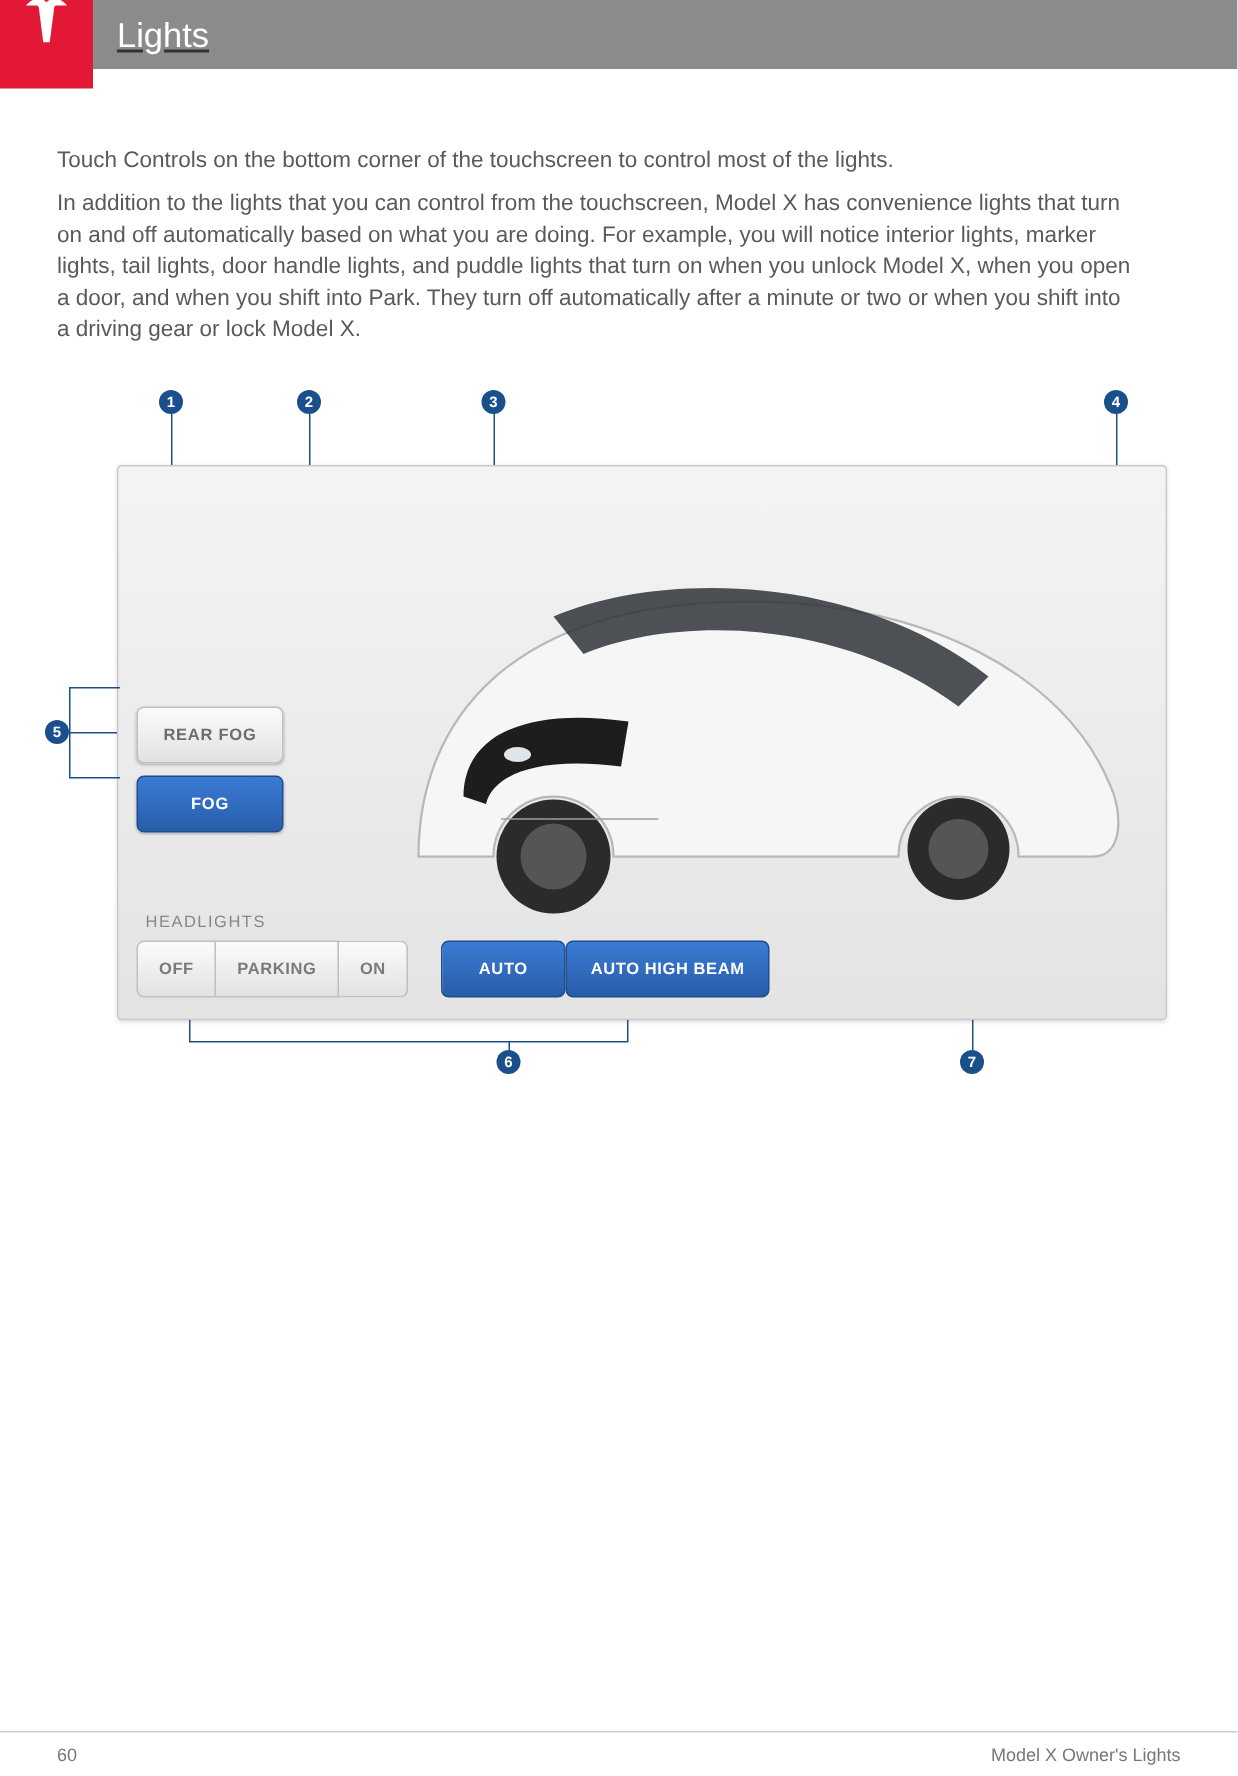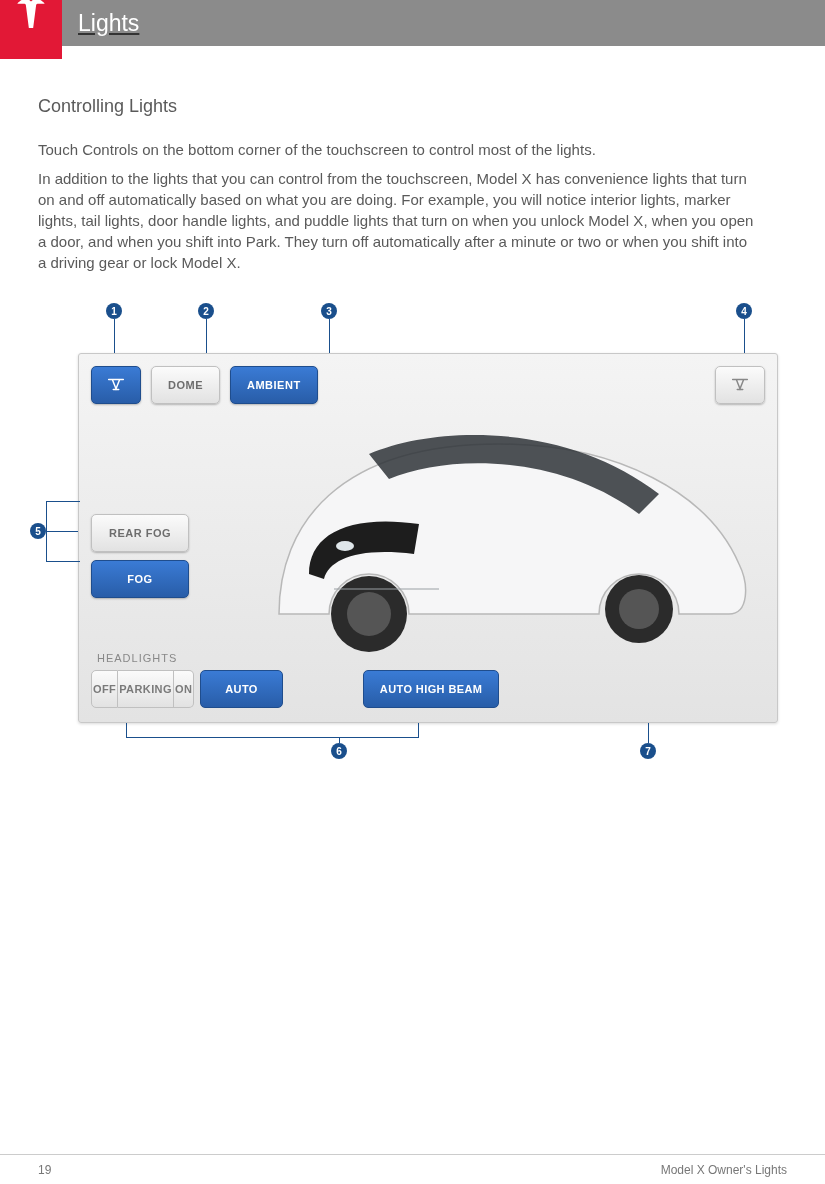--- a/index.html
+++ b/index.html
@@ -22,43 +22,42 @@
   .spacer { flex:1; }
   .btn { height:38px; border-radius:5px; font-size:11px; font-weight:600; letter-spacing:.5px; display:flex; align-items:center; justify-content:center; box-shadow:0 1px 2px rgba(0,0,0,.25); }
   .btn-icon { width:50px; background:linear-gradient(#3a7bd5,#285da8); border:1px solid #1f4d8d; color:#fff; }
   .btn-icon-off { width:50px; background:linear-gradient(#fbfbfb,#e2e2e2); border:1px solid #c0c0c0; color:#777; }
   .btn-gray { background:linear-gradient(#fbfbfb,#e2e2e2); border:1px solid #c0c0c0; color:#6d6d6d; padding:0 16px; }
   .btn-blue { background:linear-gradient(#3a7bd5,#285da8); border:1px solid #1f4d8d; color:#fff; padding:0 16px; }
   .left-col { position:absolute; left:12px; top:160px; display:flex; flex-direction:column; gap:8px; width:98px;justify-content:space-between; }
   .left-col .btn { width:100%; }
   .hl-label { position:absolute; left:18px; bottom:58px; font-size:11px; letter-spacing:1px; color:#888;text-align:right; }
   .hl-row { position:absolute; left:12px; bottom:14px; display:flex; gap:0; align-items:center; }
-  .seg { height:38px; display:flex; align-items:center; justify-content:center; font-size:11px; font-weight:600; letter-spacing:.4px; color:#7a7a7a; background:linear-gradient(#fbfbfb,#e2e2e2); border:1px solid #c0c0c0; padding:0 1px; }
+  .seg { height:38px; display:flex; align-items:center; justify-content:center; font-size:11px; font-weight:600; letter-spacing:.4px; color:#7a7a7a; background:linear-gradient(#fbfbfb,#e2e2e2); border:1px solid #c0c0c0; padding:0 14px; }
   .seg:first-child { border-radius:5px 0 0 5px; }
-  .seg.auto { background:linear-gradient(#3a7bd5,#285da8); border-color:#1f4d8d; color:#fff; border-radius:5px; margin-left:6px; padding:12px 24px; }
+  .seg.auto { background:linear-gradient(#3a7bd5,#285da8); border-color:#1f4d8d; color:#fff; border-radius:5px; margin-left:22px; padding:12px 24px; }
   .seg+.seg:not(.auto) { border-left:none;text-align:right; }
-  .ahb { height:38px; border-radius:5px; background:linear-gradient(#3a7bd5,#285da8); border:1px solid #1f4d8d; color:#fff; font-size:11px; font-weight:600; letter-spacing:.4px; display:flex; align-items:center; justify-content:center; padding:0 16px; margin-left:80px; }
+  .ahb { height:38px; border-radius:5px; background:linear-gradient(#3a7bd5,#285da8); border:1px solid #1f4d8d; color:#fff; font-size:11px; font-weight:600; letter-spacing:.4px; display:flex; align-items:center; justify-content:center; padding:0 16px; }
   .footer { position:absolute; bottom:0; left:0; right:0; border-top:1px solid #ccc; height:30px; display:flex; align-items:center; justify-content:space-between; padding:0 38px; font-size:12px; color:#777; }
   .icon-svg { width:22px; height:22px; }
 </style>
 </head>
 <body>
 
 <div class="header-bar">
   <div class="logo-box">
     <svg class="logo-t" viewBox="0 0 100 100">
       <path d="M50 18 L38 8 C30 10 18 16 12 24 L32 24 C34 24 36 26 36 30 L44 92 L56 92 L64 30 C64 26 66 24 68 24 L88 24 C82 16 70 10 62 8 Z" fill="#fff"></path>
       <path d="M12 4 C30 -1 70 -1 88 4 L86 10 C70 5 30 5 14 10 Z" fill="#fff"></path>
     </svg>
   </div>
   <div class="page-title">Lights</div>
 </div>
 
 <div class="content">
-  <h2 class="section-title">Controlling Lights</h2>
   <p class="body-text">Touch Controls on the bottom corner of the touchscreen to control most of the lights.</p>
   <p class="body-text">In addition to the lights that you can control from the touchscreen, Model X has convenience lights that turn on and off automatically based on what you are doing. For example, you will notice interior lights, marker lights, tail lights, door handle lights, and puddle lights that turn on when you unlock Model X, when you open a door, and when you shift into Park. They turn off automatically after a minute or two or when you shift into a driving gear or lock Model X.</p>
 
   <div class="diagram-area">
 
     <div class="callout" style="left:68px; top:0;">1</div>
     <div class="lead lead-v" style="left:76px; top:16px; height:34px;"></div>
 
     <div class="callout" style="left:160px; top:0;">2</div>
     <div class="lead lead-v" style="left:168px; top:16px; height:34px;"></div>
@@ -93,35 +92,20 @@
           <ellipse cx="400" cy="225" rx="34" ry="34" fill="#2b2b2b"></ellipse>
           <ellipse cx="400" cy="225" rx="20" ry="20" fill="#555"></ellipse>
           <path d="M40 230 C40 140 100 60 260 60 C380 60 470 110 500 180 C510 200 510 230 490 230 L440 230 A40 40 0 0 0 360 230 L170 230 A40 40 0 0 0 90 230 Z" fill="#f6f6f7" stroke="#b8b8b8" stroke-width="1.5"></path>
           <path d="M130 70 C200 40 330 40 420 110 L400 130 C320 70 210 70 150 95 Z" fill="#2f3438" opacity=".85"></path>
           <path d="M70 190 C70 150 110 130 180 140 L175 170 C120 163 90 175 85 195 Z" fill="#1d1d1d"></path>
           <ellipse cx="106" cy="162" rx="9" ry="5" fill="#dfe6ea"></ellipse>
           <path d="M95 205 L200 205" stroke="#9aa0a4" stroke-width="1"></path>
         </svg>
       </div>
 
-      <div class="row-top">
-        <div class="btn btn-icon">
-          <svg class="icon-svg" viewBox="0 0 24 24">
-              <path d="M4 6h16M8 6l4 10 4-10M9 17h6" stroke="#fff" stroke-width="1.6" fill="none" stroke-linecap="round"></path>
-            </svg>
-        </div>
-        <div class="btn btn-gray">DOME</div>
-        <div class="btn btn-blue">AMBIENT</div>
-        <div class="spacer"></div>
-        <div class="btn btn-icon-off">
-          <svg class="icon-svg" viewBox="0 0 24 24">
-              <path d="M4 6h16M8 6l4 10 4-10M9 17h6" stroke="#888" stroke-width="1.6" fill="none" stroke-linecap="round"></path>
-            </svg>
-        </div>
-      </div>
 
       <div class="left-col">
         <div class="btn btn-gray">REAR FOG</div>
         <div class="btn btn-blue">FOG</div>
       </div>
 
       <div class="hl-label">HEADLIGHTS</div>
 
       <div class="hl-row">
         <div class="seg">OFF</div>
@@ -129,15 +113,15 @@
         <div class="seg" style="border-radius:0 5px 5px 0;">ON</div>
         <div class="seg auto">AUTO</div>
         <div class="ahb">AUTO HIGH BEAM</div>
       </div>
 
     </div>
   </div>
 </div>
 
 <div class="footer">
-  <span>19</span>
+  <span>60</span>
   <span>Model X Owner's Lights</span>
 </div>
 
 </body></html>

